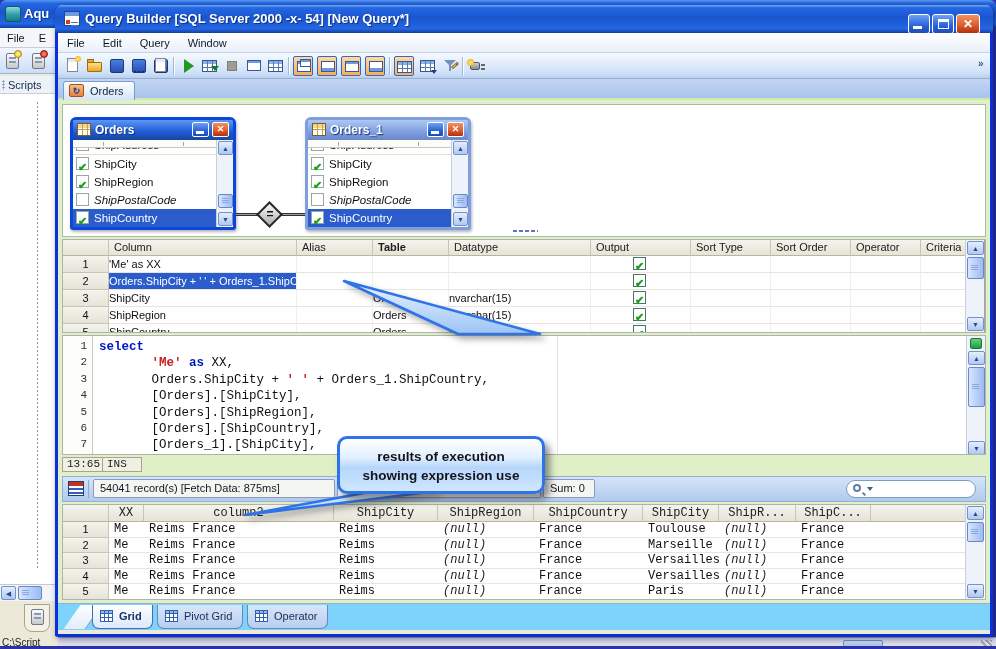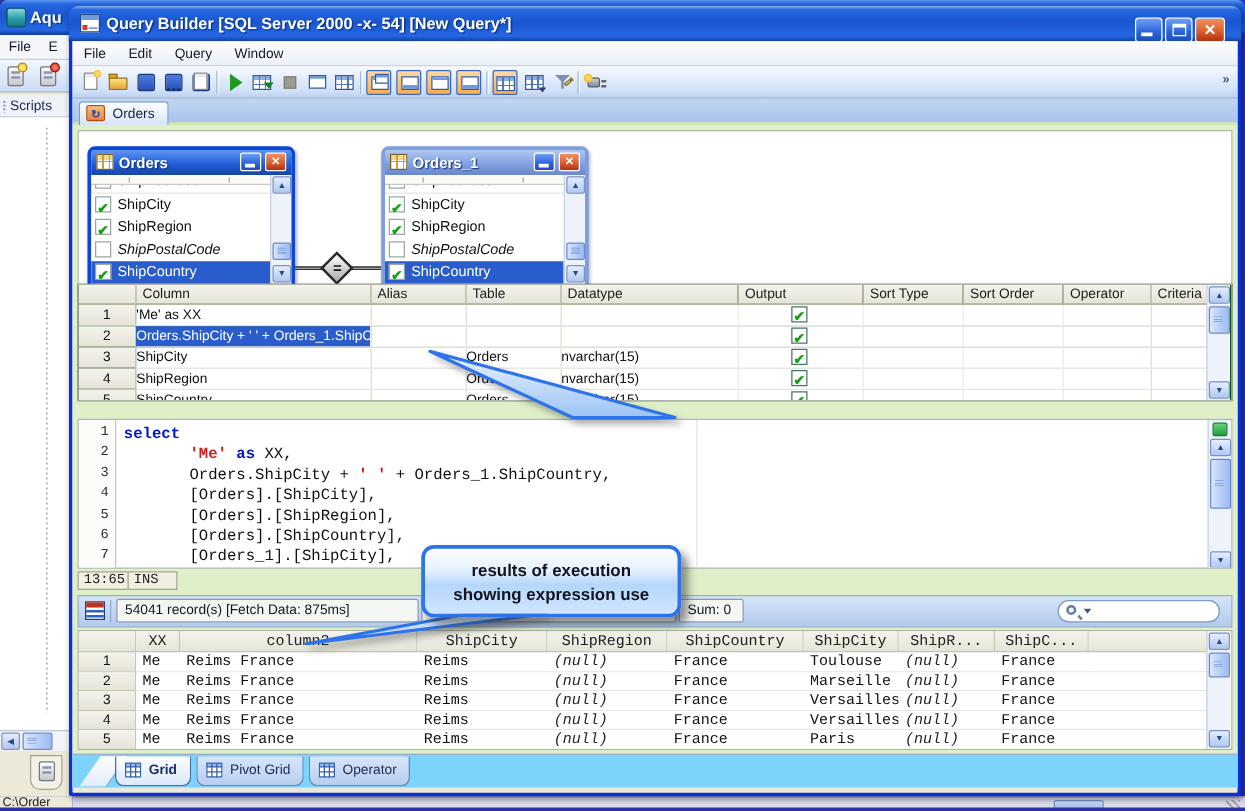--- a/index.html
+++ b/index.html
@@ -120,21 +120,21 @@
 .sthumb{position:absolute;left:1px;width:15px;background:linear-gradient(90deg,#D8E6FE,#9CBAF2);border:1px solid #6888C8;border-radius:2px}
 .sthumb::after{content:"";position:absolute;left:3px;top:50%;margin-top:-3px;width:7px;height:5px;background:repeating-linear-gradient(180deg,#88A8E0 0 1px,transparent 1px 2px)}
 
 
 .join-line{position:absolute;height:3px;background:linear-gradient(180deg,#303030 33%,#A0A0A0 34% 63%,#303030 64%)}
 .join-diamond{position:absolute;width:19px;height:19px;background:linear-gradient(135deg,#FCFCFC,#ACACAC);border:2px solid #282828;transform:rotate(45deg)}
 .join-eq{position:absolute;width:24px;text-align:center;font-weight:bold;font-size:12px;color:#101010}
 .grip-dots{position:absolute;left:512px;top:229px;width:26px;height:4px;background-image:radial-gradient(#5878B8 40%,transparent 45%);background-size:6px 4px}
 
 
-.cgrid{left:62px;top:227px;width:924px;height:94px;background:#14532d;border:1px solid #B0B4A8;overflow:hidden}
+.cgrid{left:62px;top:239px;width:924px;height:94px;background:#a3a3a3;border:1px solid #B0B4A8;overflow:hidden}
 .hcell{position:absolute;top:0;height:16px;background:linear-gradient(180deg,#F4F3EC,#E6E4D8);border-right:1px solid #C8C5B2;border-bottom:1px solid #B8B5A0;line-height:15px;padding-left:5px;color:#202020;overflow:hidden;white-space:nowrap}
 .gcell{position:absolute;height:17px;line-height:16px;border-bottom:1px solid #E6E6DE;border-right:1px solid #F0F0E8;color:#101010;overflow:hidden;white-space:nowrap;background:#fff}
 .gnum{background:linear-gradient(180deg,#F4F3EC,#E6E4D8);border-right:1px solid #C8C5B2;border-bottom:1px solid #C8C5B2;text-align:center;padding-left:0}
 .gcell.sel{background:#2A5CCC;color:#fff}
 .gscroll{position:absolute;right:1px;width:19px;background:#EEF2FA;border-left:1px solid #C8D0DC}
 
 
 .editor{left:62px;top:335px;width:924px;height:120px;background:#fff;border:1px solid #B0B4A8;overflow:hidden}
 .ed-gutter{position:absolute;left:0;top:0;width:30px;height:120px;background:#FCFCFA;border-right:1px solid #C8C8C0}
 .ed-num{position:absolute;right:5px;width:24px;text-align:right;color:#303030;font-size:11px}
@@ -209,21 +209,21 @@
   <span class="sbtn" style="top:1px;left:1px">◀</span>
   <span class="sthumb" style="left:18px;top:1px;width:24px;height:14px"></span>
 </div>
 <div class="abs aqua-tabzone">
   <span class="aqua-sidetab">
         <span class="srv" style="left:6px;top:4px">
           <i></i>
         </span>
       </span>
 </div>
-<div class="abs aqua-status"><span style="padding-left:2px">C:\Order</span></div>
+<div class="abs aqua-status"><span style="padding-left:2px">C:\Script</span></div>
 <div class="abs aqua-bottombar">
   <span class="aqua-hthumb"></span>
   <span class="aqua-corner"></span>
 </div>
 <div class="abs aqua-bottom-edge"></div>
 
 <div class="abs qb"></div>
 <div class="abs qb-title">
   <span class="abs qb-title-ico">
         <i></i>
@@ -414,21 +414,21 @@
 <div class="join-line" style="left:236px;top:213px;width:26px"></div>
 <div class="join-line" style="left:281px;top:213px;width:24px"></div>
 <div class="join-diamond" style="left:260px;top:205px"></div>
 <div class="join-eq" style="left:258px;top:207px">=</div>
 <div class="grip-dots"></div>
 
 <div class="abs cgrid" id="cgrid">
       <div class="hcell" style="left: 0px; width: 46px; padding-left: 0px;"></div>
       <div class="hcell" style="left: 46px; width: 188px;">Column</div>
       <div class="hcell" style="left: 234px; width: 76px;">Alias</div>
-      <div class="hcell" style="left: 310px; width: 76px;">Table</div>
+      <div class="hcell" style="left: 310px; width: 76px; font-weight: bold;">Table</div>
       <div class="hcell" style="left: 386px; width: 142px;">Datatype</div>
       <div class="hcell" style="left: 528px; width: 100px;">Output</div>
       <div class="hcell" style="left: 628px; width: 80px;">Sort Type</div>
       <div class="hcell" style="left: 708px; width: 80px;">Sort Order</div>
       <div class="hcell" style="left: 788px; width: 70px;">Operator</div>
       <div class="hcell" style="left: 858px; width: 46px;">Criteria</div>
       <div class="gcell gnum" style="left: 0px; top: 16px; width: 46px;">1</div>
       <div class="gcell" style="left: 46px; top: 16px; width: 188px;">'Me' as XX</div>
       <div class="gcell" style="left: 234px; top: 16px; width: 76px;"></div>
       <div class="gcell" style="left: 310px; top: 16px; width: 76px;"></div>

